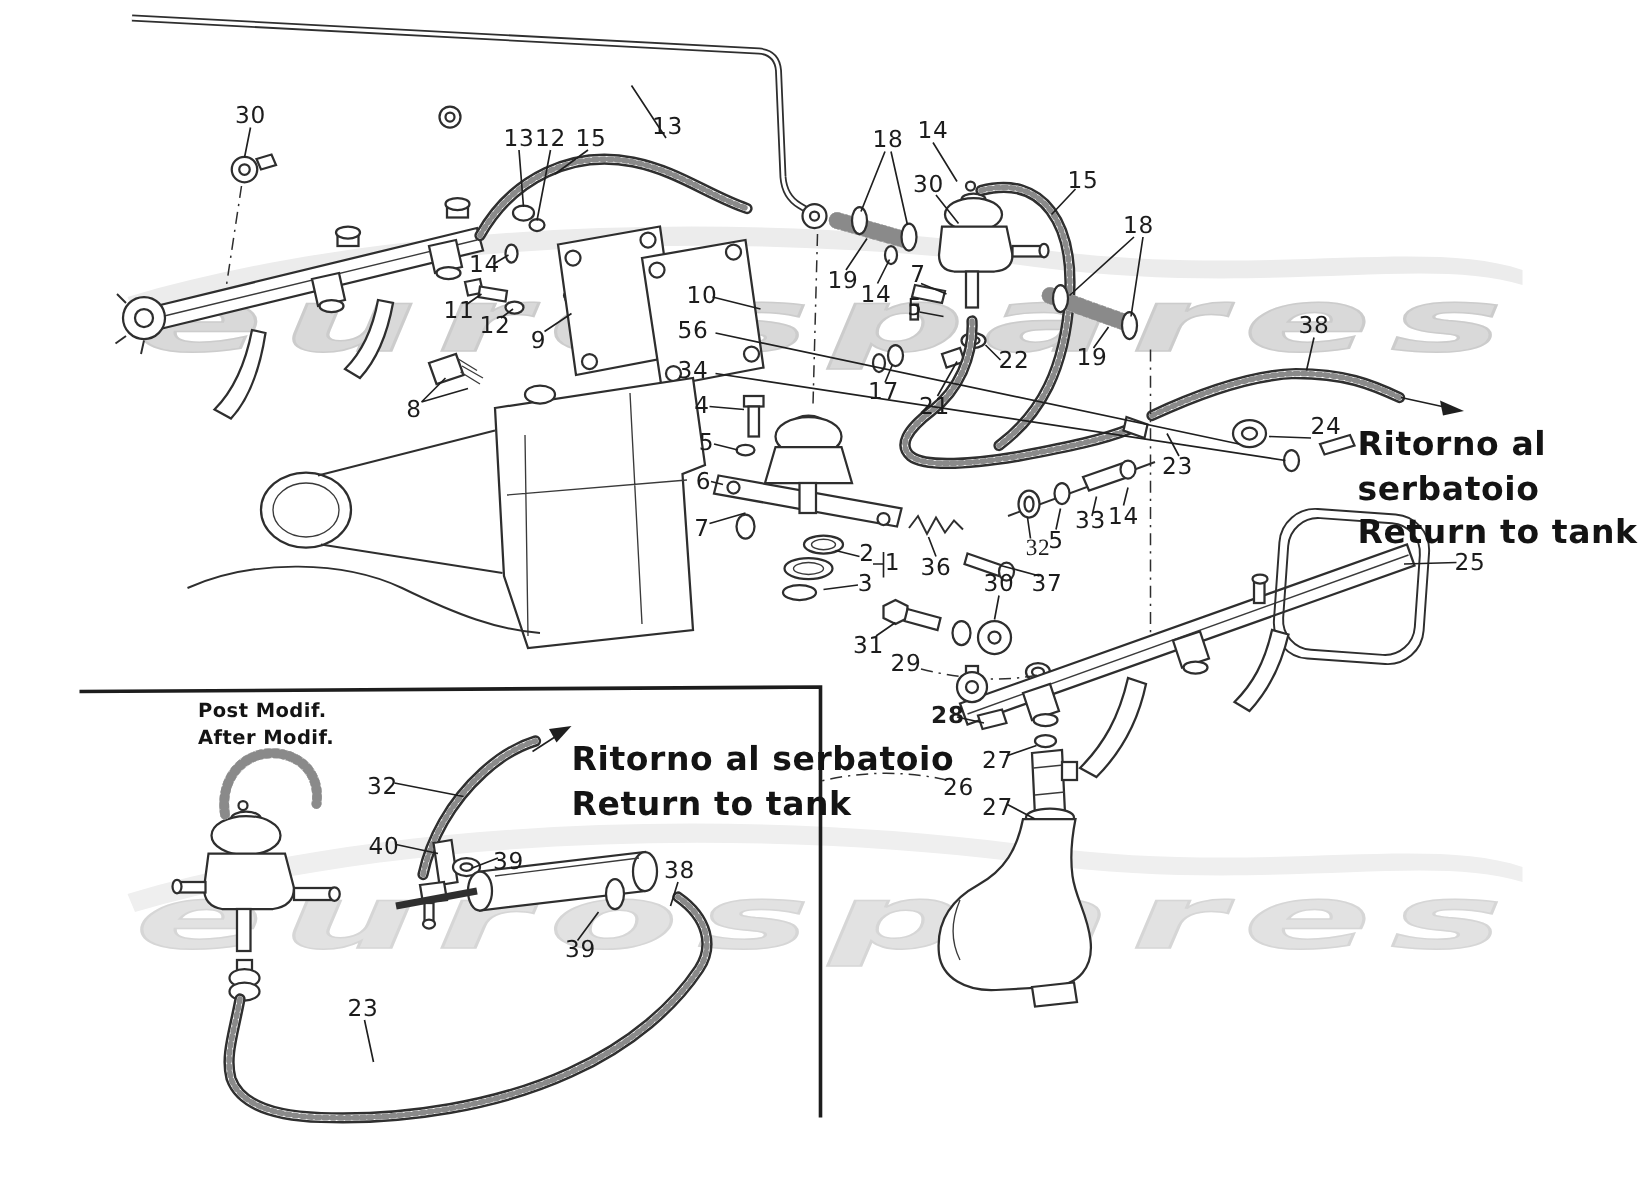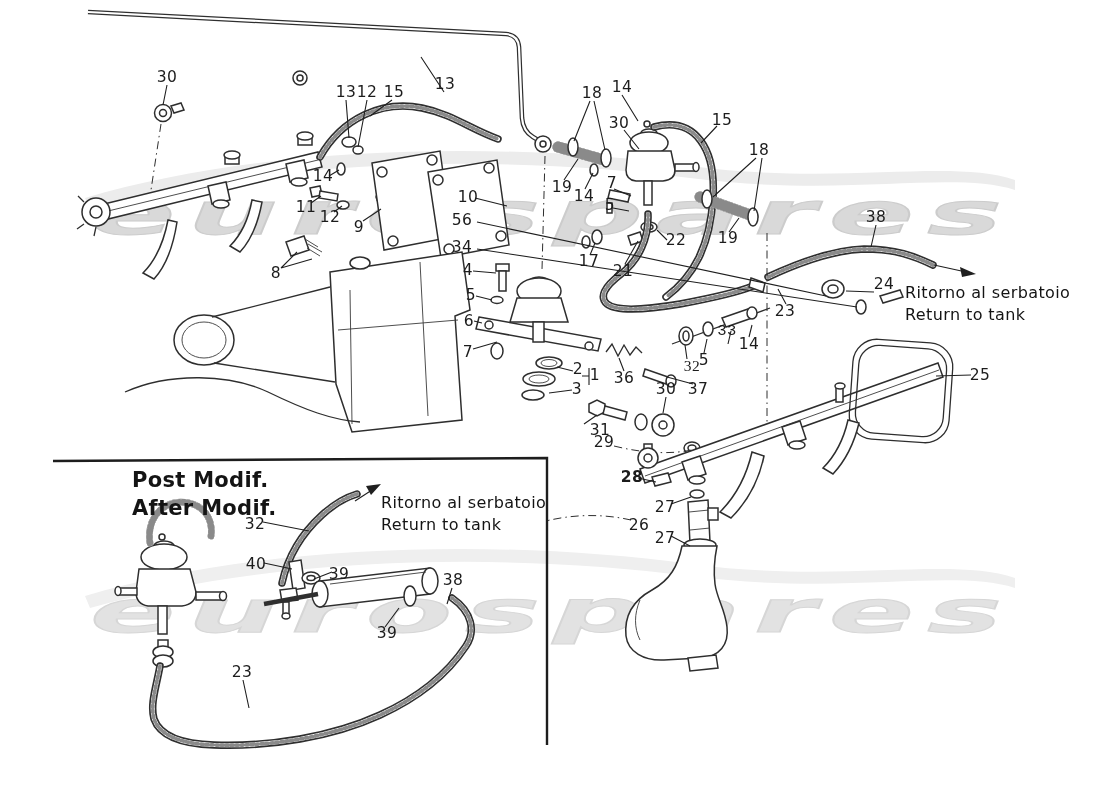--- a/index.html
+++ b/index.html
@@ -3,22 +3,22 @@
 <meta charset="utf-8">
 <style>
   html,body{margin:0;padding:0;background:#fff;}
   #canvas{position:relative;width:1100px;height:800px;background:#ffffff;overflow:hidden;
           font-family:"DejaVu Sans","Liberation Sans",sans-serif;}
   #art{position:absolute;inset:0;}
   .callout{position:absolute;transform:translate(-50%,-50%);font-size:15.5px;color:#1c1c1c;
            letter-spacing:.5px;white-space:nowrap;}
   .note{position:absolute;color:#141414;line-height:1.35;}
   .note .l1,.note .l2{display:block;}
-  #note-return-main,#note-return-inset{font-size:16px;font-weight:400;letter-spacing:.4px;}
-  #note-post-modif{font-size:21px;font-weight:700;letter-spacing:.3px;}
+  #note-return-main,#note-return-inset{font-size:22px;font-weight:700;letter-spacing:.4px;}
+  #note-post-modif{font-size:13px;font-weight:700;letter-spacing:.3px;}
   
   .pt{fill:#ffffff;stroke:#2e2e2e;stroke-width:1.5;}
   .ln{fill:none;stroke:#2e2e2e;stroke-width:1.3;}
   .thin{fill:none;stroke:#3a3a3a;stroke-width:.9;}
   .ld{stroke:#1f1f1f;stroke-width:1.1;fill:none;}
   .dash{fill:none;stroke:#2e2e2e;stroke-width:1;stroke-dasharray:8 4 1.5 4;}
   .hz{fill:none;stroke:var(--s,#2f2f2f);stroke-width:var(--w,7.5);stroke-linecap:round;}
   .pz{fill:none;stroke:var(--s,#2f2f2f);stroke-width:var(--w,4.6);stroke-linejoin:round;}
   .wmtext{font-family:"DejaVu Sans","Liberation Sans",sans-serif;font-weight:700;
           font-style:italic;letter-spacing:6px;}
@@ -351,25 +351,25 @@
       <div class="callout" style="left: 728px; top: 238px;">19</div>
       <div class="callout" style="left: 876px; top: 217px;">38</div>
       <div class="callout" style="left: 884px; top: 284px;">24</div>
       <div class="callout" style="left: 785px; top: 311px;">23</div>
       <div class="callout" style="left: 578px; top: 369px;">2</div>
       <div class="callout" style="left: 595px; top: 375px;">1</div>
       <div class="callout" style="left: 577px; top: 389px;">3</div>
       <div class="callout" style="left: 624px; top: 378px;">36</div>
       <div class="callout" style="left: 666px; top: 389px;">30</div>
       <div class="callout" style="left: 698px; top: 389px;">37</div>
-      <div class="callout" style="left: 600px; top: 430px;">31</div>
+      <div class="callout" style="left: 579px; top: 430px;">31</div>
       <div class="callout" style="left: 604px; top: 442px;">29</div>
       <div class="callout" style="left: 692px; top: 366px; font-family: Liberation Serif, serif;">32</div>
       <div class="callout" style="left: 704px; top: 360px;">5</div>
-      <div class="callout" style="left: 727px; top: 331px; font-family: Liberation Mono, monospace;">33</div>
+      <div class="callout" style="left: 727px; top: 347px;">33</div>
       <div class="callout" style="left: 749px; top: 344px;">14</div>
       <div class="callout" style="left: 980px; top: 375px;">25</div>
       <div class="callout" style="left: 632px; top: 477px; font-weight: bold;">28</div>
       <div class="callout" style="left: 665px; top: 507px;">27</div>
       <div class="callout" style="left: 639px; top: 525px;">26</div>
       <div class="callout" style="left: 665px; top: 538px;">27</div>
       <div class="callout" style="left: 255px; top: 524px;">32</div>
       <div class="callout" style="left: 256px; top: 564px;">40</div>
       <div class="callout" style="left: 339px; top: 574px;">39</div>
       <div class="callout" style="left: 453px; top: 580px;">38</div>

